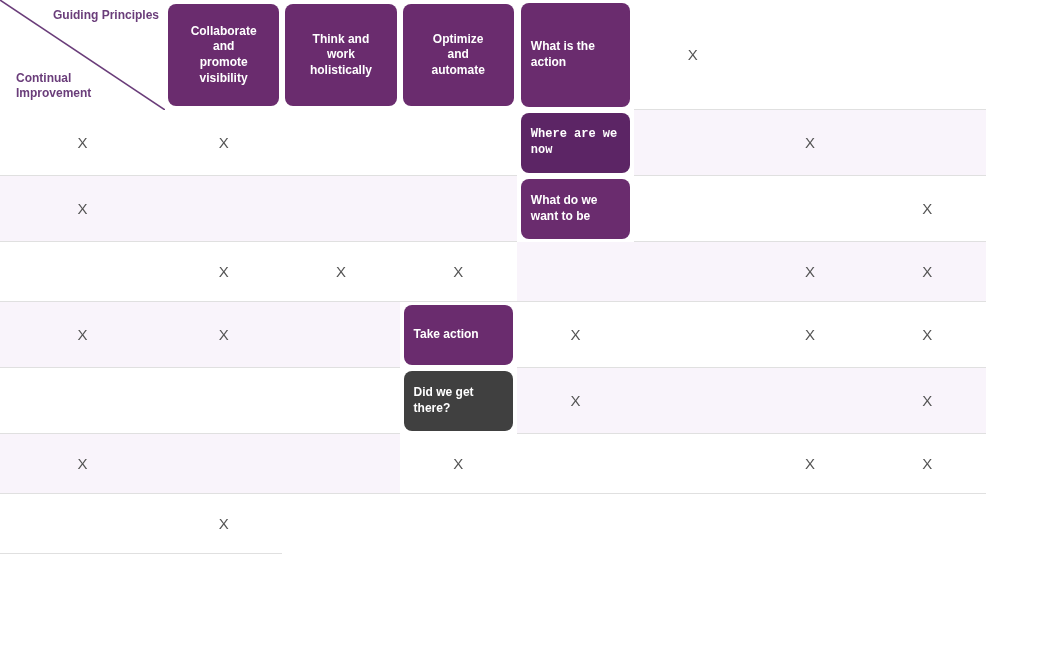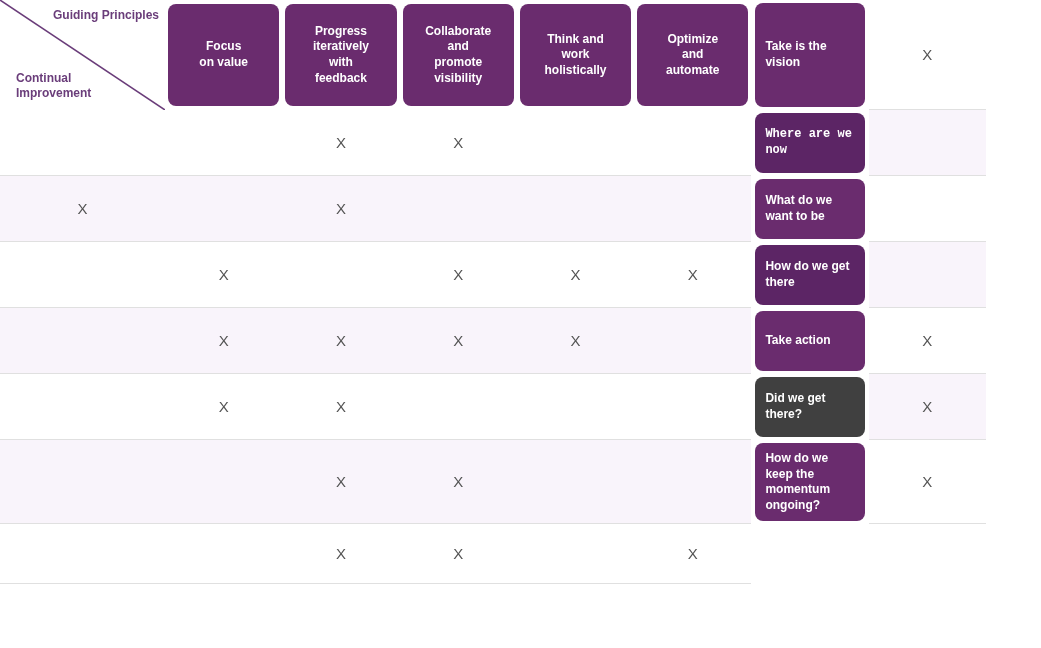--- a/index.html
+++ b/index.html
@@ -116,27 +116,25 @@
 
   <div class="header-corner">
     <svg class="diagonal-line" viewBox="0 0 165 110" xmlns="http://www.w3.org/2000/svg">
       <line x1="0" y1="0" x2="165" y2="110" stroke="#6a3d7a" stroke-width="1.5"></line>
     </svg>
     <div class="label-guiding">Guiding
 Principles</div>
     <div class="label-continual">Continual<br>Improvement</div>
   </div>
 
-  <div class="col-header">Focus<br>on value</div>
-  <div class="col-header">Progress<br>iteratively<br>with<br>feedback</div>
   <div class="col-header">Collaborate<br>and<br>promote<br>visibility</div>
   <div class="col-header">Think and<br>work<br>holistically</div>
   <div class="col-header">Optimize<br>and<br>automate</div>
 
-<div class="row-header" style="background: rgb(106, 44, 110);">Take is the vision</div>
+<div class="row-header" style="background: rgb(106, 44, 110);">What is the action</div>
     <div class="data-cell has-x" style="background: rgb(255, 255, 255); border-bottom: 1px solid rgb(224, 224, 224); min-height: 60px;">X</div>
     <div class="data-cell" style="background: rgb(255, 255, 255); border-bottom: 1px solid rgb(224, 224, 224); min-height: 60px;"></div>
     <div class="data-cell" style="background: rgb(255, 255, 255); border-bottom: 1px solid rgb(224, 224, 224); min-height: 60px;"></div>
     <div class="data-cell has-x" style="background: rgb(255, 255, 255); border-bottom: 1px solid rgb(224, 224, 224); min-height: 60px;">X</div>
     <div class="data-cell has-x" style="background: rgb(255, 255, 255); border-bottom: 1px solid rgb(224, 224, 224); min-height: 60px;">X</div>
     <div class="data-cell" style="background: rgb(255, 255, 255); border-bottom: 1px solid rgb(224, 224, 224); min-height: 60px;"></div>
     <div class="data-cell" style="background: rgb(255, 255, 255); border-bottom: 1px solid rgb(224, 224, 224); min-height: 60px;"></div>
     <div class="row-header row-even-header" style="background: rgb(92, 37, 101); font-family: Liberation Mono, monospace;">Where are we now</div>
     <div class="data-cell" style="background: rgb(249, 244, 251); border-bottom: 1px solid rgb(224, 224, 224); min-height: 60px;"></div>
     <div class="data-cell has-x" style="background: rgb(249, 244, 251); border-bottom: 1px solid rgb(224, 224, 224); min-height: 60px;">X</div>
@@ -146,21 +144,20 @@
     <div class="data-cell" style="background: rgb(249, 244, 251); border-bottom: 1px solid rgb(224, 224, 224); min-height: 60px;"></div>
     <div class="data-cell" style="background: rgb(249, 244, 251); border-bottom: 1px solid rgb(224, 224, 224); min-height: 60px;"></div>
     <div class="row-header" style="background: rgb(106, 44, 110);">What do we want to be</div>
     <div class="data-cell" style="background: rgb(255, 255, 255); border-bottom: 1px solid rgb(224, 224, 224); min-height: 60px;"></div>
     <div class="data-cell" style="background: rgb(255, 255, 255); border-bottom: 1px solid rgb(224, 224, 224); min-height: 60px;"></div>
     <div class="data-cell has-x" style="background: rgb(255, 255, 255); border-bottom: 1px solid rgb(224, 224, 224); min-height: 60px;">X</div>
     <div class="data-cell" style="background: rgb(255, 255, 255); border-bottom: 1px solid rgb(224, 224, 224); min-height: 60px;"></div>
     <div class="data-cell has-x" style="background: rgb(255, 255, 255); border-bottom: 1px solid rgb(224, 224, 224); min-height: 60px;">X</div>
     <div class="data-cell has-x" style="background: rgb(255, 255, 255); border-bottom: 1px solid rgb(224, 224, 224); min-height: 60px;">X</div>
     <div class="data-cell has-x" style="background: rgb(255, 255, 255); border-bottom: 1px solid rgb(224, 224, 224); min-height: 60px;">X</div>
-    <div class="row-header row-even-header" style="background: rgb(92, 37, 101);">How do we get there</div>
     <div class="data-cell" style="background: rgb(249, 244, 251); border-bottom: 1px solid rgb(224, 224, 224); min-height: 60px;"></div>
     <div class="data-cell" style="background: rgb(249, 244, 251); border-bottom: 1px solid rgb(224, 224, 224); min-height: 60px;"></div>
     <div class="data-cell has-x" style="background: rgb(249, 244, 251); border-bottom: 1px solid rgb(224, 224, 224); min-height: 60px;">X</div>
     <div class="data-cell has-x" style="background: rgb(249, 244, 251); border-bottom: 1px solid rgb(224, 224, 224); min-height: 60px;">X</div>
     <div class="data-cell has-x" style="background: rgb(249, 244, 251); border-bottom: 1px solid rgb(224, 224, 224); min-height: 60px;">X</div>
     <div class="data-cell has-x" style="background: rgb(249, 244, 251); border-bottom: 1px solid rgb(224, 224, 224); min-height: 60px;">X</div>
     <div class="data-cell" style="background: rgb(249, 244, 251); border-bottom: 1px solid rgb(224, 224, 224); min-height: 60px;"></div>
     <div class="row-header" style="background: rgb(106, 44, 110);">Take action</div>
     <div class="data-cell has-x" style="background: rgb(255, 255, 255); border-bottom: 1px solid rgb(224, 224, 224); min-height: 60px;">X</div>
     <div class="data-cell" style="background: rgb(255, 255, 255); border-bottom: 1px solid rgb(224, 224, 224); min-height: 60px;"></div>
@@ -170,21 +167,20 @@
     <div class="data-cell" style="background: rgb(255, 255, 255); border-bottom: 1px solid rgb(224, 224, 224); min-height: 60px;"></div>
     <div class="data-cell" style="background: rgb(255, 255, 255); border-bottom: 1px solid rgb(224, 224, 224); min-height: 60px;"></div>
     <div class="row-header row-even-header" style="background: #404040;">Did we get there?</div>
     <div class="data-cell has-x" style="background: rgb(249, 244, 251); border-bottom: 1px solid rgb(224, 224, 224); min-height: 60px;">X</div>
     <div class="data-cell" style="background: rgb(249, 244, 251); border-bottom: 1px solid rgb(224, 224, 224); min-height: 60px;"></div>
     <div class="data-cell" style="background: rgb(249, 244, 251); border-bottom: 1px solid rgb(224, 224, 224); min-height: 60px;"></div>
     <div class="data-cell has-x" style="background: rgb(249, 244, 251); border-bottom: 1px solid rgb(224, 224, 224); min-height: 60px;">X</div>
     <div class="data-cell has-x" style="background: rgb(249, 244, 251); border-bottom: 1px solid rgb(224, 224, 224); min-height: 60px;">X</div>
     <div class="data-cell" style="background: rgb(249, 244, 251); border-bottom: 1px solid rgb(224, 224, 224); min-height: 60px;"></div>
     <div class="data-cell" style="background: rgb(249, 244, 251); border-bottom: 1px solid rgb(224, 224, 224); min-height: 60px;"></div>
-    <div class="row-header" style="background: rgb(106, 44, 110);">How do we keep the momentum ongoing?</div>
     <div class="data-cell has-x" style="background: rgb(255, 255, 255); border-bottom: 1px solid rgb(224, 224, 224); min-height: 60px;">X</div>
     <div class="data-cell" style="background: rgb(255, 255, 255); border-bottom: 1px solid rgb(224, 224, 224); min-height: 60px;"></div>
     <div class="data-cell" style="background: rgb(255, 255, 255); border-bottom: 1px solid rgb(224, 224, 224); min-height: 60px;"></div>
     <div class="data-cell has-x" style="background: rgb(255, 255, 255); border-bottom: 1px solid rgb(224, 224, 224); min-height: 60px;">X</div>
     <div class="data-cell has-x" style="background: rgb(255, 255, 255); border-bottom: 1px solid rgb(224, 224, 224); min-height: 60px;">X</div>
     <div class="data-cell" style="background: rgb(255, 255, 255); border-bottom: 1px solid rgb(224, 224, 224); min-height: 60px;"></div>
     <div class="data-cell has-x" style="background: rgb(255, 255, 255); border-bottom: 1px solid rgb(224, 224, 224); min-height: 60px;">X</div>
   </div>
 
 </body></html>

